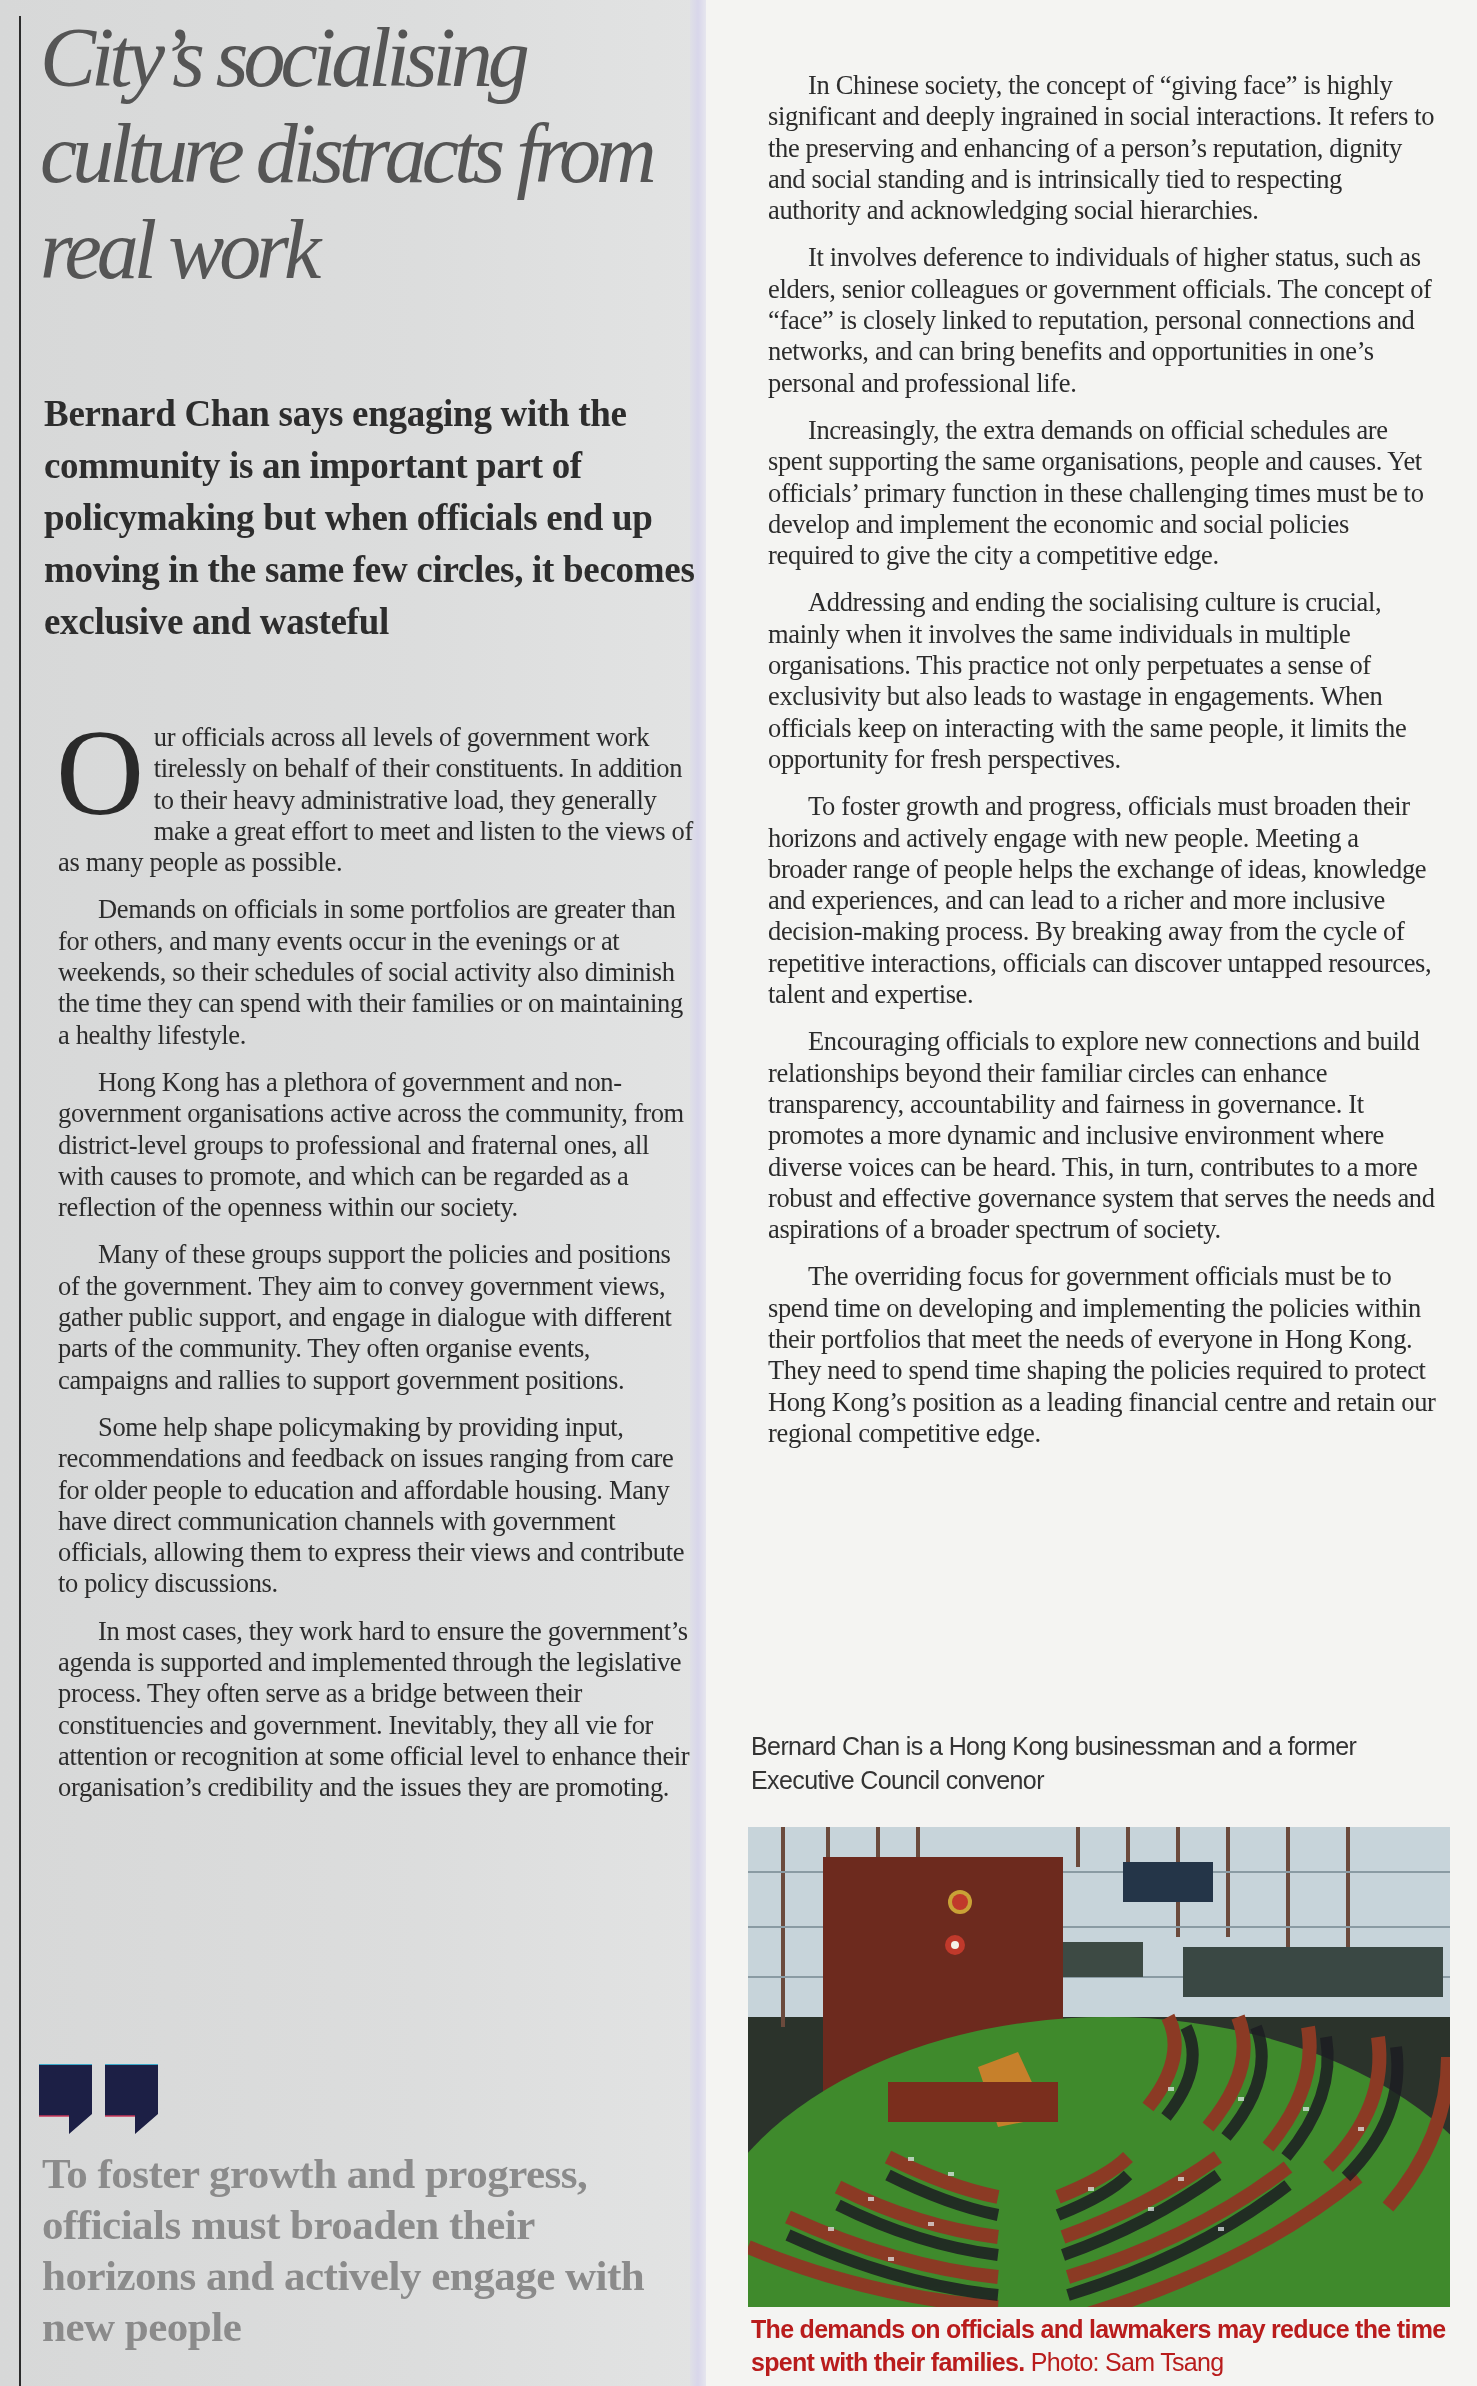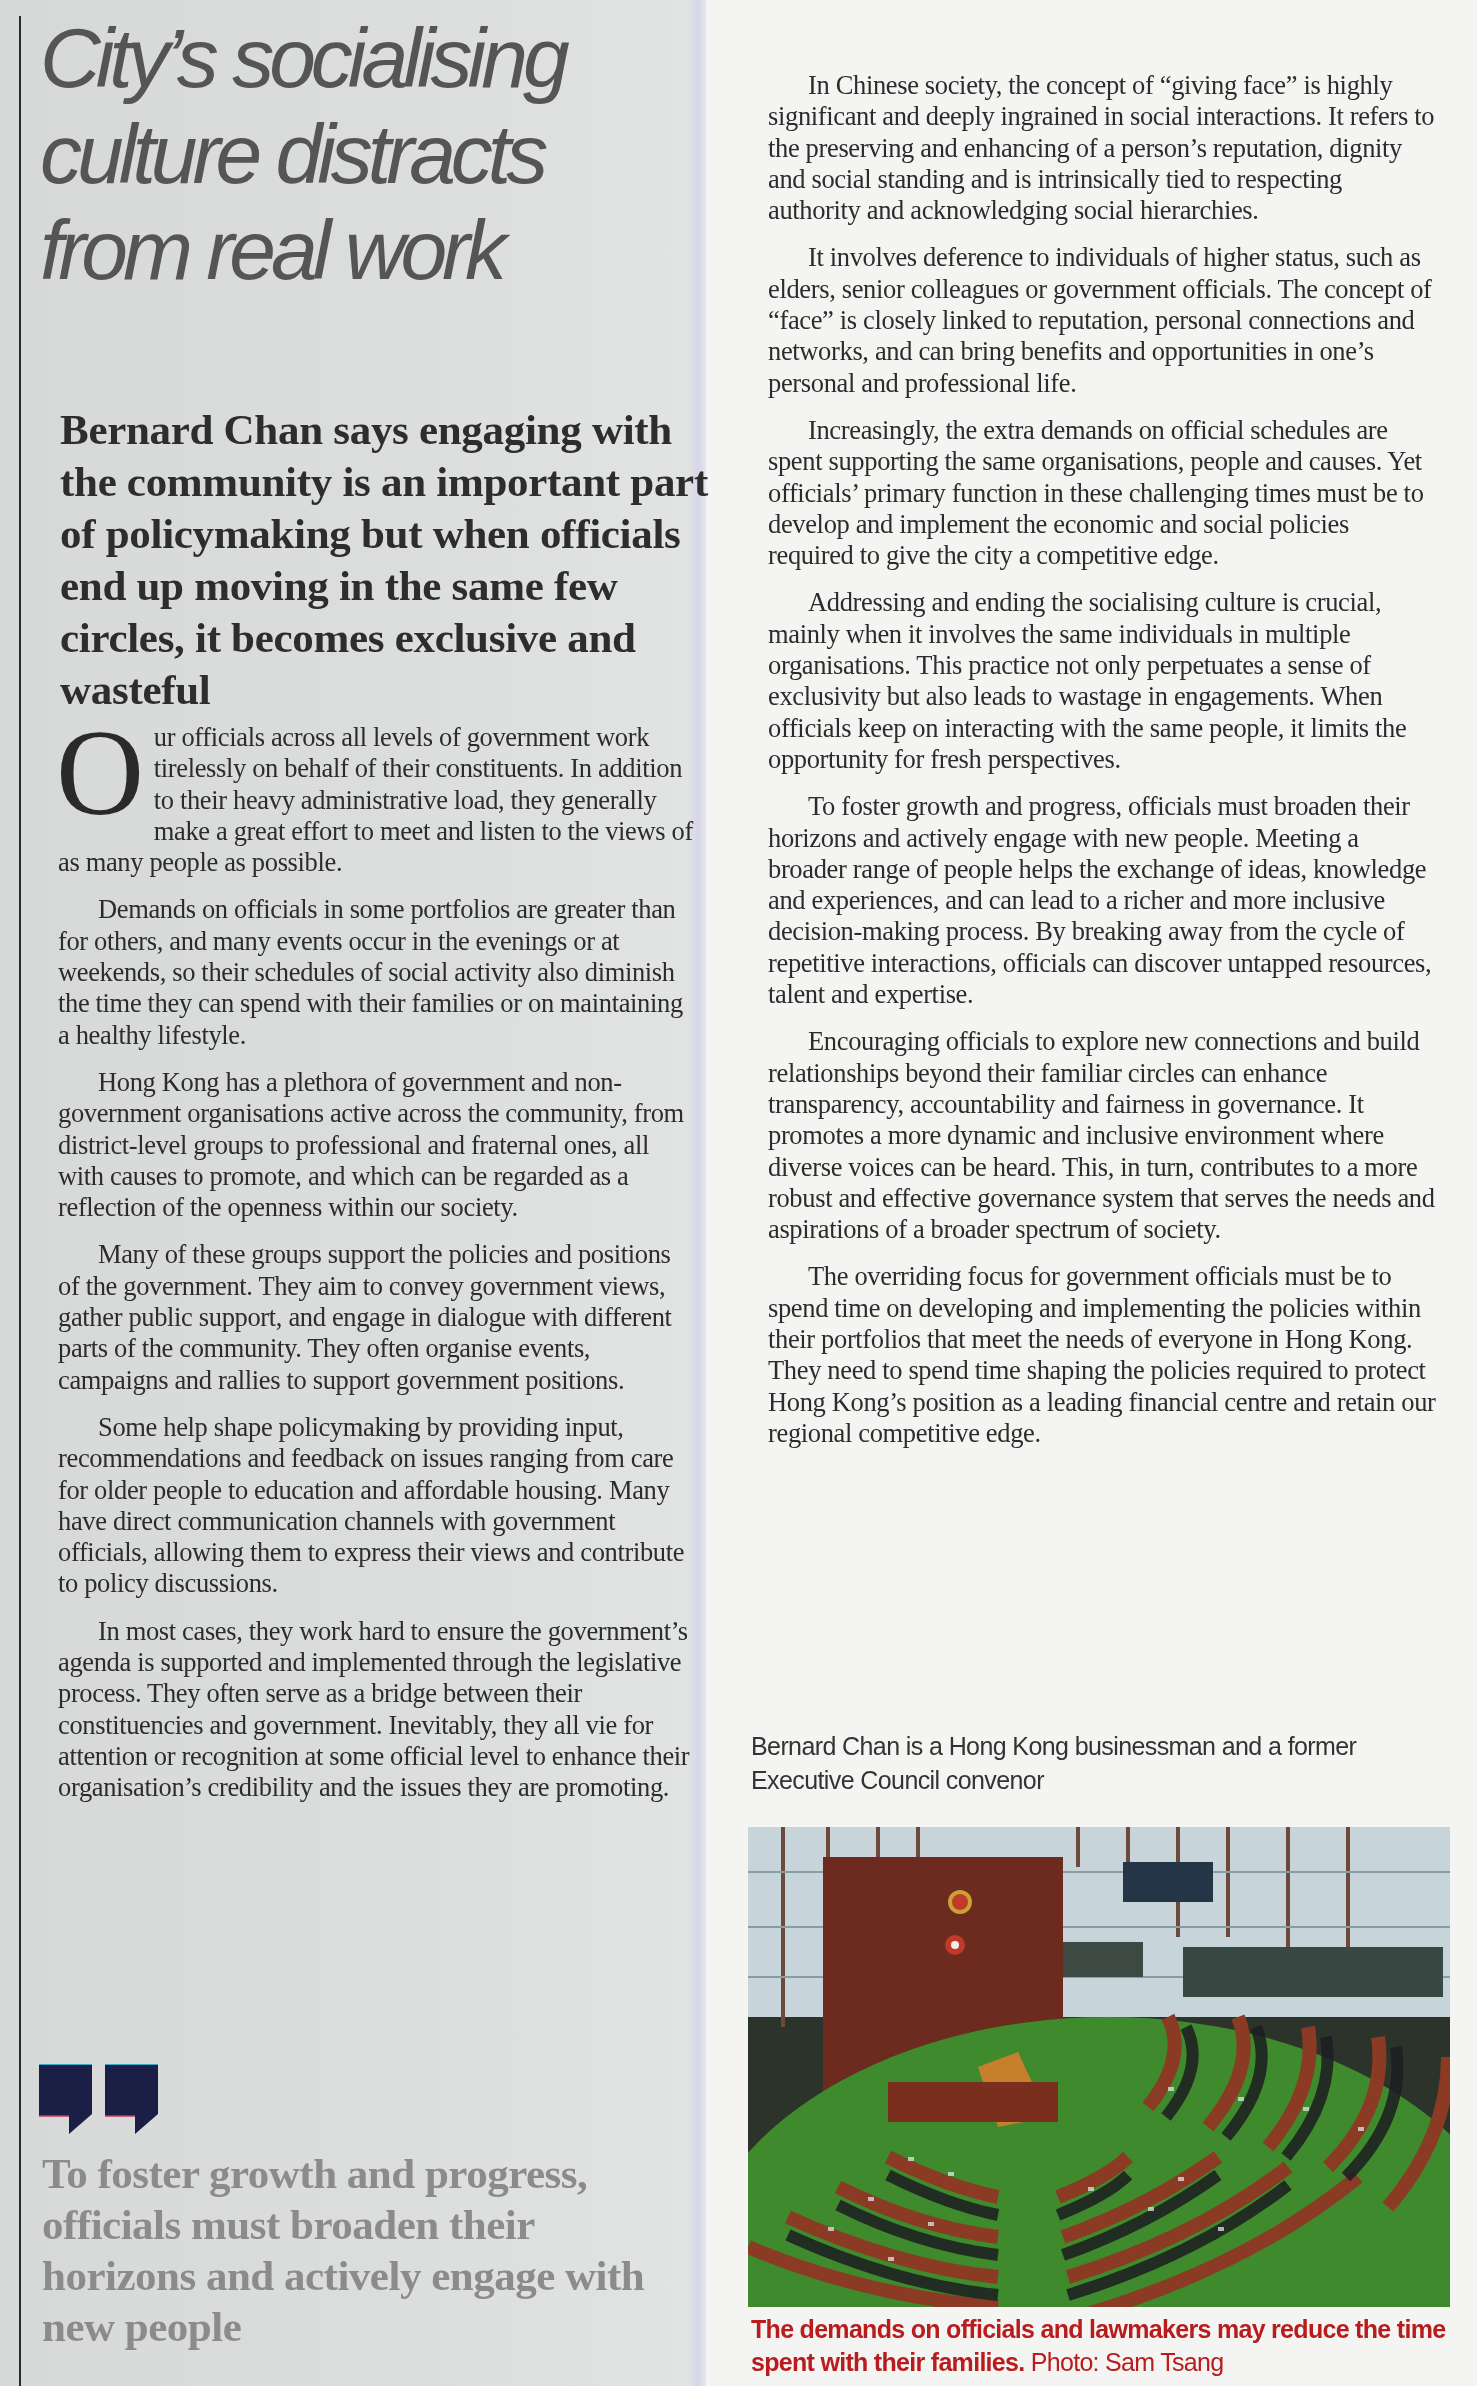--- a/index.html
+++ b/index.html
@@ -16,29 +16,29 @@
     .left-edge-strip {
       position: absolute; left: 690px; top: 0; width: 16px; height: 2386px;
       background: linear-gradient(90deg, #dfe0e6, #d8d6ea, #e6e6ee);
     }
     .rule {
       position: absolute; left: 19px; top: 16px; width: 2px; height: 2370px;
       background: #2b2b2b;
     }
     .headline {
       position: absolute; left: 40px; top: 10px; width: 650px;
-      font-family: Liberation Sans, sans-serif; font-style: italic; font-weight: normal;
+      font-family: Liberation Serif, serif; font-style: italic; font-weight: normal;
       font-size: 84px; line-height: 96px; letter-spacing: -5px;
       color: #555; margin: 0;
     }
     .standfirst {
       position: absolute; left: 44px; top: 388px; width: 660px;
       font-family: "Liberation Serif", serif; font-weight: bold;
-      font-size: 43px; line-height: 52px; color: #2d2d2d; letter-spacing: -0.3px;
-      margin: 16px;
+      font-size: 37px; line-height: 52px; color: #2d2d2d; letter-spacing: -0.3px;
+      margin: 0;
     }
     .body-col {
       position: absolute;
       font-family: "Liberation Serif", serif;
       font-size: 26.5px; line-height: 31.3px; color: #2c2c2c;
       letter-spacing: -0.35px;
     }
     .body-col p { margin: 16px; text-indent: 40px; }
     .body-col p.first { text-indent: 0; }
     .col-left { left: 42px; top: 706px; width: 668px; }

